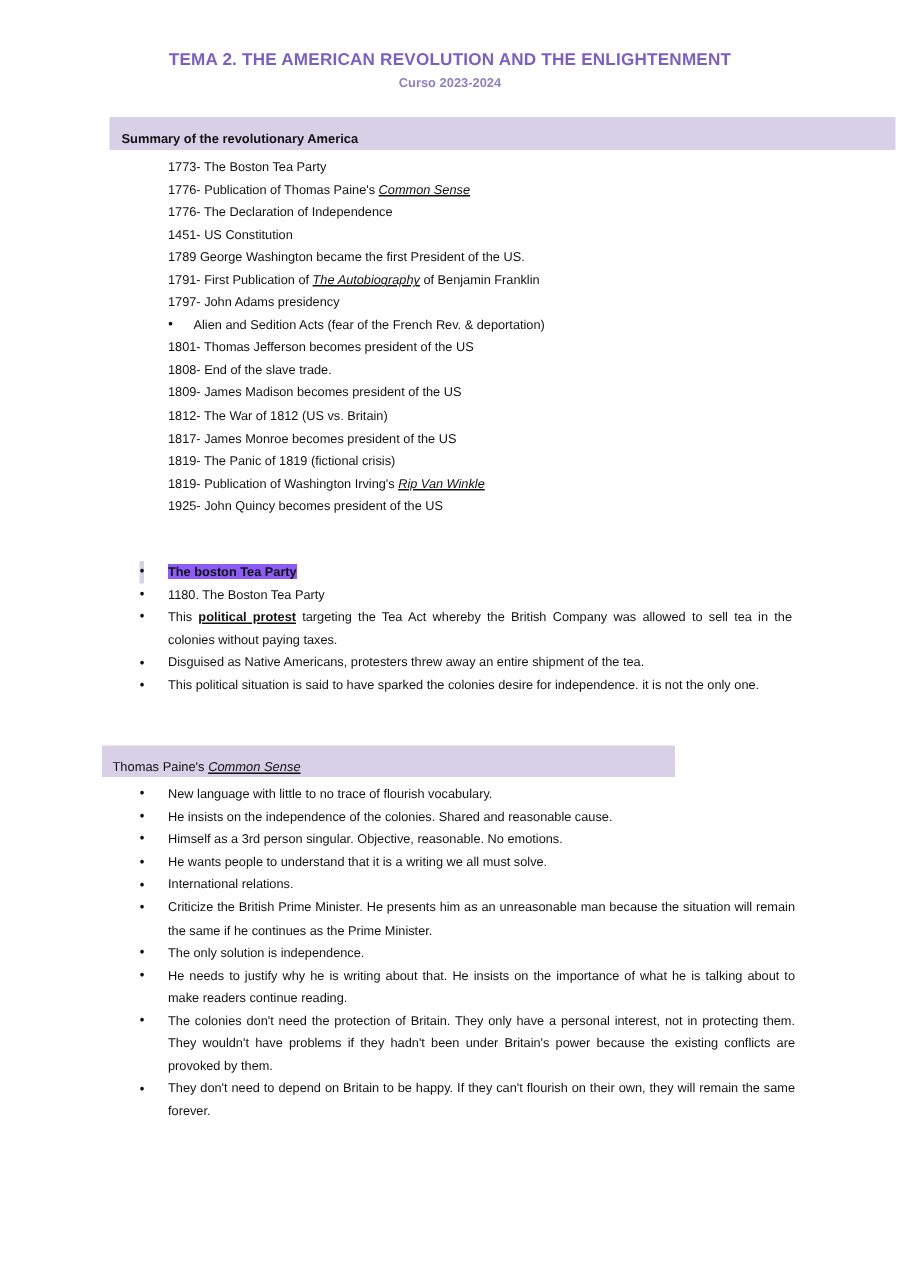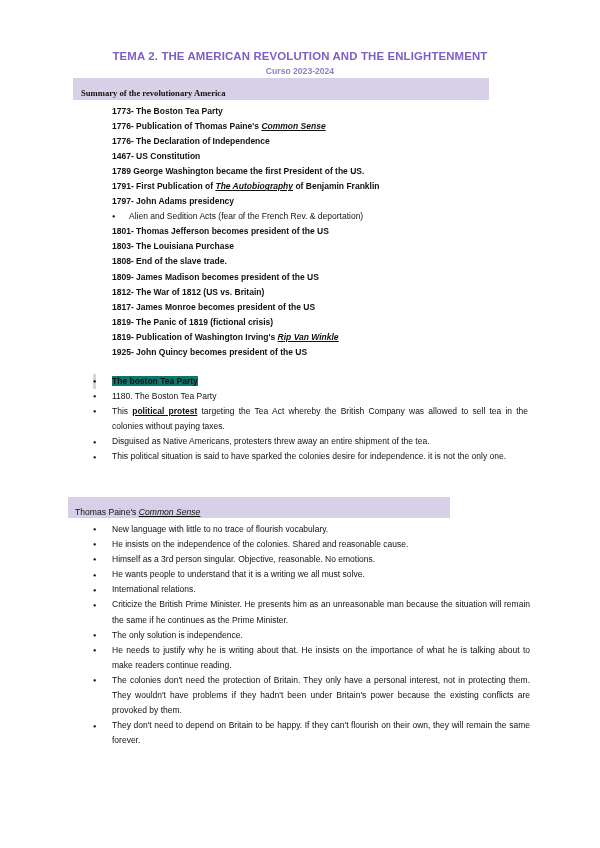--- a/index.html
+++ b/index.html
@@ -12,21 +12,21 @@
     height: 848px;
     font-family: "Liberation Sans", sans-serif;
     color: #000000;
     position: relative;
     overflow: hidden;
   }
   .page {
     width: 600px;
     height: 848px;
     box-sizing: border-box;
-    padding: 16px;
+    padding: 0;
     position: relative;
     background: #ffffff;
   }
 
   
   .title-block {
     padding-top: 33px;
     text-align: center;
   }
   .doc-title {
@@ -47,24 +47,23 @@
 
   
   .band {
     background: #d7d0e7;
     box-sizing: border-box;
   }
   .band-summary {
     position: absolute;
     left: 73px;
     top: 78px;
-    width: 416px;
+    width: 524px;
     height: 22px;
     padding: 4px 0 0 8px;
-    font-family: Liberation Serif, serif;
   }
   .band-summary .band-text {
     font-size: 8.6px;
     font-weight: bold;
     color: #111111;
     line-height: 12px;
   }
   .band-common {
     position: absolute;
     left: 68px;
@@ -89,21 +88,20 @@
     position: absolute;
     left: 112px;
     top: 104px;
     width: 420px;
   }
   .timeline .tl-row {
     font-size: 8.5px;
     line-height: 15.05px;
     color: #111111;
     white-space: nowrap;
-    font-weight: bold;
   }
   .timeline .ital-u {
     font-style: italic;
     text-decoration: underline;
   }
   .timeline .sub-bullet {
     font-size: 8.5px;
     line-height: 15.05px;
     color: #111111;
     padding-left: 17px;
@@ -146,21 +144,21 @@
     left: 0px;
     top: 0.3px;
     font-size: 5.6px;
     color: #111111;
   }
   .bullet.justify {
     text-align: justify;
     text-justify: inter-word;
   }
   .bullet .hl {
-    background: #0f766e;
+    background: #8b5cf6;
     font-weight: bold;
   }
   .bullet.highlighted::before {
     background: #d7d0e7;
   }
   .bullet.highlighted {
     background: transparent;
   }
   .bullet b {
     font-weight: bold;
@@ -178,27 +176,26 @@
   </div>
 
   <div class="band band-summary">
     <span class="band-text">Summary of the revolutionary America</span>
   </div>
 
   <div class="timeline" id="timeline-root">
       <div class="tl-row">1773- The Boston Tea Party</div>
       <div class="tl-row">1776- Publication of Thomas Paine's <span class="ital-u">Common Sense</span></div>
       <div class="tl-row">1776- The Declaration of Independence</div>
-      <div class="tl-row">1467- US Constitution</div>
+      <div class="tl-row">1451- US Constitution</div>
       <div class="tl-row">1789 George Washington became the first President of the US.</div>
       <div class="tl-row">1791- First Publication of <span class="ital-u">The Autobiography</span> of Benjamin Franklin</div>
       <div class="tl-row">1797- John Adams presidency</div>
       <div class="sub-bullet">Alien and Sedition Acts (fear of the French Rev. &amp; deportation)</div>
       <div class="tl-row">1801- Thomas Jefferson becomes president of the US</div>
-      <div class="tl-row">1803- The Louisiana Purchase</div>
       <div class="tl-row">1808- End of the slave trade.</div>
       <div class="tl-row">1809- James Madison becomes president of the US</div>
       <div class="tl-row">1812- The War of 1812 (US vs. Britain)</div>
       <div class="tl-row">1817- James Monroe becomes president of the US</div>
       <div class="tl-row">1819- The Panic of 1819 (fictional crisis)</div>
       <div class="tl-row">1819- Publication of Washington Irving's <span class="ital-u">Rip Van Winkle</span></div>
       <div class="tl-row">1925- John Quincy becomes president of the US</div>
     </div>
 
   <div class="bullets bullets-btp" id="btp-root">

